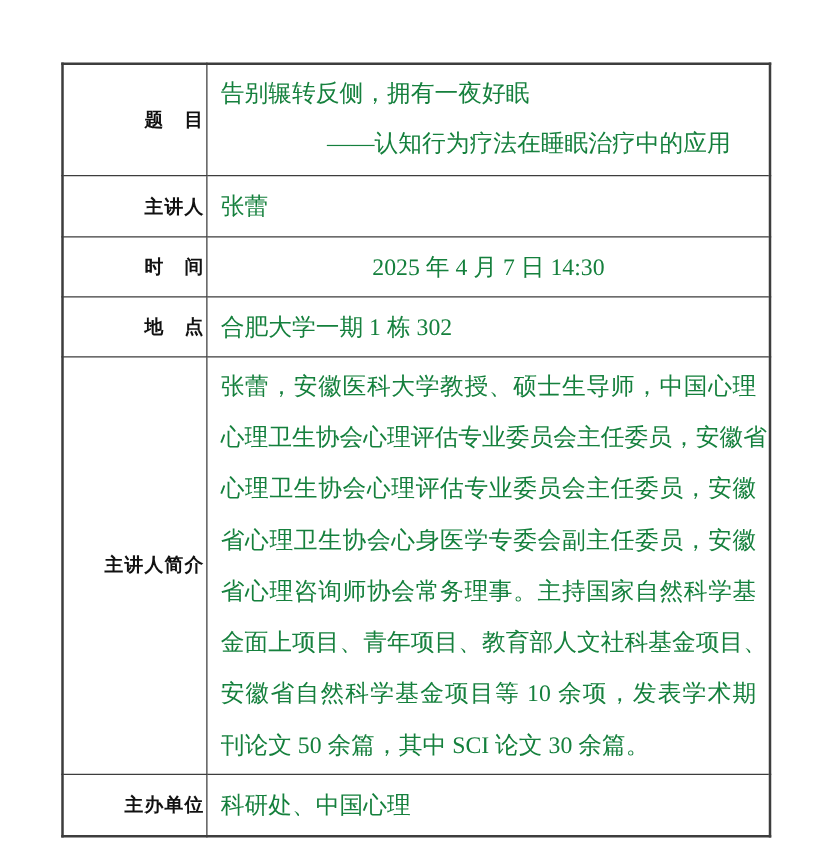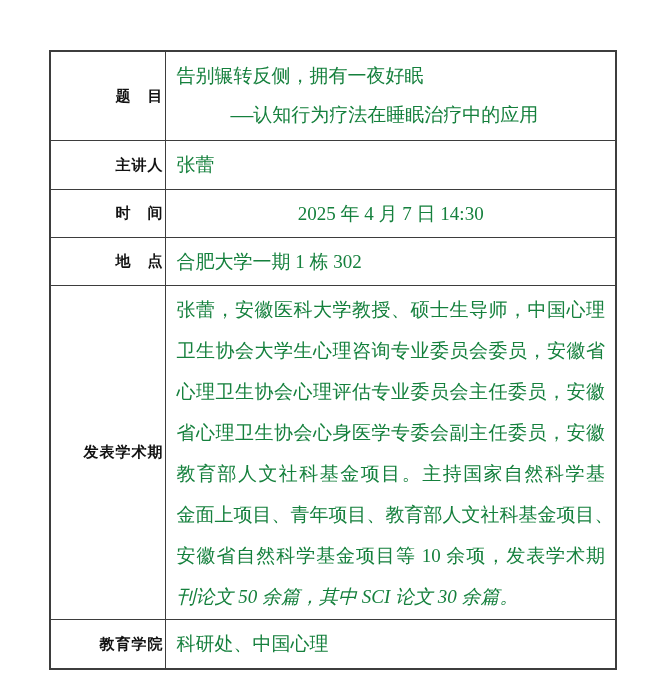--- a/index.html
+++ b/index.html
@@ -43,31 +43,30 @@
     padding: 2px 10px 2px 11px;
     color: #15803d;
   }
   .row-title td.value-cell   { height: 84px; }
   .row-speaker td.value-cell { height: 44px; }
   .row-time td.value-cell    { height: 43px; text-align: center; }
   .row-place td.value-cell   { height: 43px; margin-left: 15px; }
   .row-bio td.value-cell     { height: 329px; }
   .row-host td.value-cell    { height: 44px; }
   .title-line { line-height: 40px; white-space: nowrap; }
-  .title-line.indent { margin-left: 54px; font-family: Liberation Mono, monospace; }
+  .title-line.indent { margin-left: 85px; }
   .bio-line {
     line-height: 41px;
     text-align: justify;
     text-align-last: justify;
     text-justify: inter-ideograph;
     white-space: nowrap;
   }
   .bio-line.last {
     text-align-last: left;
-    font-style: italic;
   }
 </style>
 </head>
 <body style="--border-color: #3d3d3d; --text-color: #1a1a1a; background: rgb(255, 255, 255);">
 
 <table class="doc-table">
   <colgroup>
     <col class="c-label">
     <col class="c-value">
   </colgroup>
@@ -85,30 +84,30 @@
   </tr>
   <tr class="row-time">
     <td class="label-cell">时　间</td>
     <td class="value-cell">2025 年 4 月 7 日 14:30</td>
   </tr>
   <tr class="row-place">
     <td class="label-cell">地　点</td>
     <td class="value-cell">合肥大学一期 1 栋 302</td>
   </tr>
   <tr class="row-bio">
-    <td class="label-cell">发表学术期</td>
+    <td class="label-cell">主讲人简介</td>
     <td class="value-cell">
       <div class="bio-line">张蕾，安徽医科大学教授、硕士生导师，中国心理</div>
-      <div class="bio-line">卫生协会大学生心理咨询专业委员会委员，安徽省</div>
+      <div class="bio-line">心理卫生协会心理评估专业委员会主任委员，安徽省</div>
       <div class="bio-line">心理卫生协会心理评估专业委员会主任委员，安徽</div>
       <div class="bio-line">省心理卫生协会心身医学专委会副主任委员，安徽</div>
-      <div class="bio-line">教育部人文社科基金项目。主持国家自然科学基</div>
+      <div class="bio-line">省心理咨询师协会常务理事。主持国家自然科学基</div>
       <div class="bio-line">金面上项目、青年项目、教育部人文社科基金项目、</div>
       <div class="bio-line">安徽省自然科学基金项目等 10 余项，发表学术期</div>
       <div class="bio-line last">刊论文 50 余篇，其中 SCI 论文 30 余篇。</div>
     </td>
   </tr>
   <tr class="row-host">
-    <td class="label-cell">教育学院</td>
+    <td class="label-cell">主办单位</td>
     <td class="value-cell">科研处、中国心理</td>
   </tr>
 </tbody>
   </table>
 
 </body></html>

